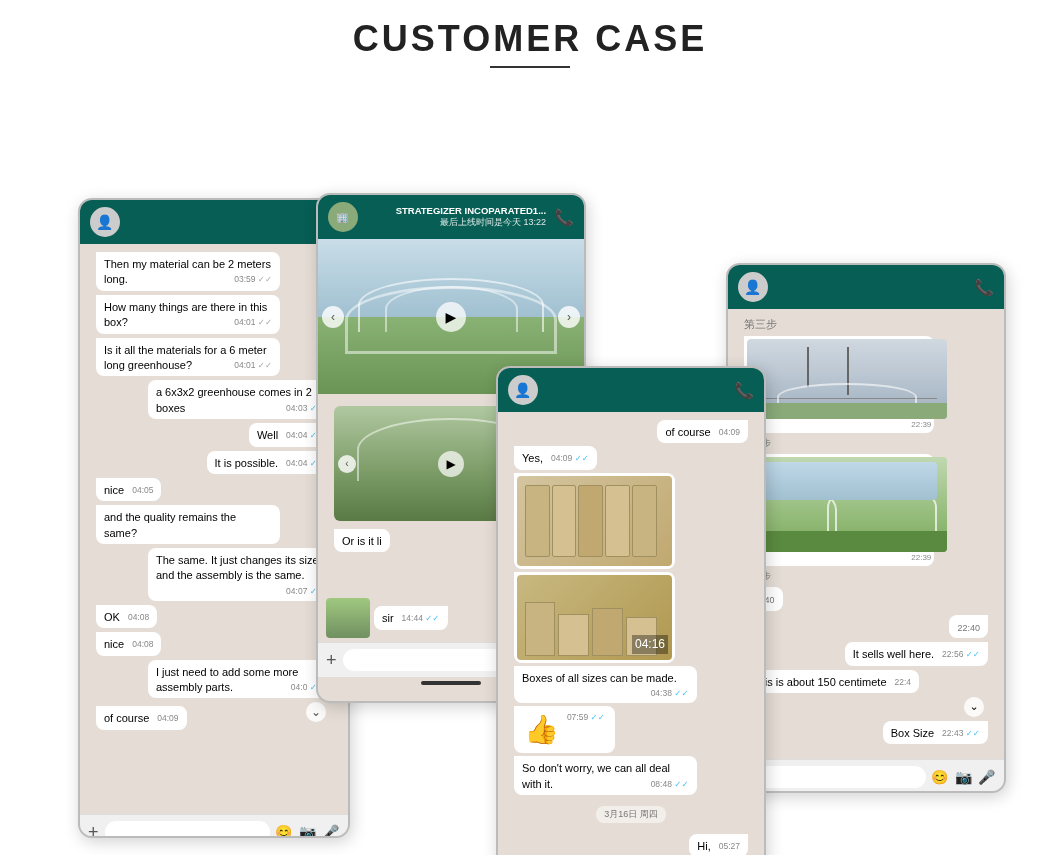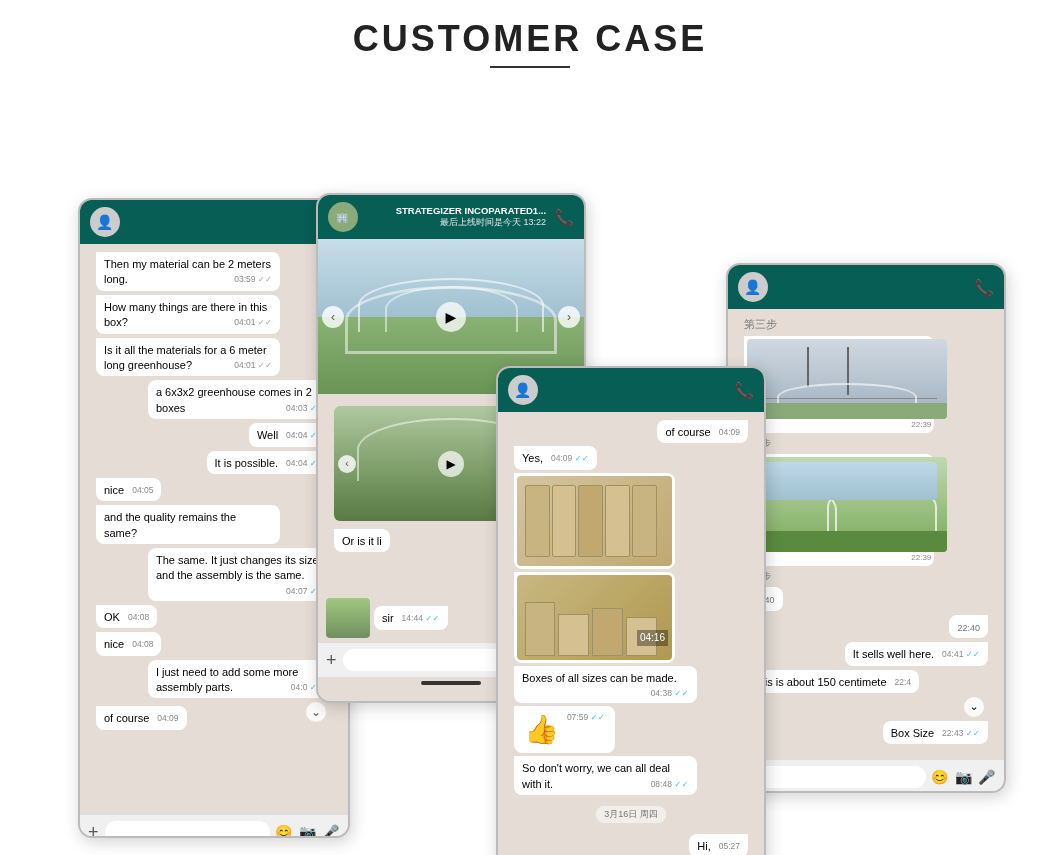--- a/index.html
+++ b/index.html
@@ -411,21 +411,21 @@
 
       <div class="msg-row left">
         <div class="bubble incoming" style="padding:3px;">
           <div style="width:155px; height:85px; background:linear-gradient(135deg,#c8b880,#b09850); border-radius:4px; overflow:hidden; position:relative;">
             <div style="position:absolute; bottom:5%; left:5%; width:85%; height:70%; display:flex; gap:3px; align-items:flex-end;">
               <div style="flex:1; height:90%; background:#c8b480; border:1px solid #a09060;"></div>
               <div style="flex:1; height:70%; background:#d4c090; border:1px solid #a09060;"></div>
               <div style="flex:1; height:80%; background:#c0a870; border:1px solid #a09060;"></div>
               <div style="flex:1; height:65%; background:#d4c090; border:1px solid #a09060;"></div>
             </div>
-            <div style="position:absolute; bottom:14px; right:4px; background:rgba(0,0,0,0.35); color:#fff; font-size:10px; padding:1px 3px; border-radius:0;">04:16</div>
+            <div style="position:absolute; bottom:6px; right:4px; background:rgba(0,0,0,0.35); color:#fff; font-size:12px; padding:1px 3px; border-radius:0;">04:16</div>
           </div>
         </div>
       </div>
       <div class="msg-row left">
         <div class="bubble incoming">
           Boxes of all sizes can be made.
           <span class="msg-time ticks">04:38</span>
         </div>
       </div>
       <div class="msg-row left">
@@ -500,21 +500,21 @@
         </div>
       </div>
       <div class="msg-row right">
         <div class="bubble outgoing">
           <span style="font-size:9px; color:#777;">22:40</span>
         </div>
       </div>
       <div class="msg-row right">
         <div class="bubble outgoing">
           It sells well here.
-          <span class="msg-time ticks">04:41</span>
+          <span class="msg-time ticks">22:56</span>
         </div>
       </div>
       <div class="msg-row left">
         <div class="bubble incoming">
           This is about 150 centimete
           <span class="msg-time">22:4</span>
         </div>
       </div>
 
       <div style="display:flex; justify-content:flex-end; padding-right:4px;">

